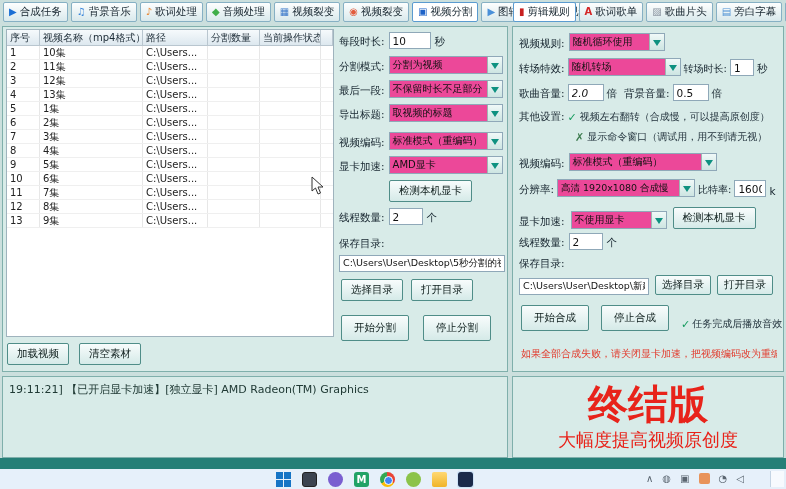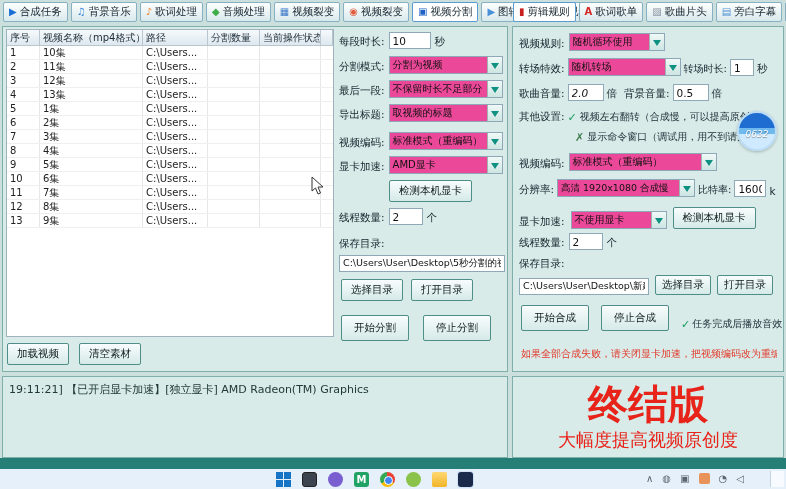--- a/index.html
+++ b/index.html
@@ -468,23 +468,20 @@
     </div>
 
     <div class="warn">如果全部合成失败，请关闭显卡加速，把视频编码改为重编码后重试</div>
   </div>
 
   <div class="panel" id="panel-brand">
     <div class="brand-title">终结版</div>
     <div class="brand-sub">大幅度提高视频原创度</div>
   </div>
 
-  <div class="watermark">
-    <span>0632</span>
-  </div>
 
   <svg class="cursor" width="14" height="20">
     <polygon points="1,1 1,15 4.5,12 7,18 9.5,17 7,11 12,11" fill="#ffffff" stroke="#333" stroke-width="1"></polygon>
   </svg>
 
   <div class="win-strip"></div>
   <div class="taskbar">
     <div class="tb-icons">
       <div class="tb-ic win-logo">
           <i></i>

